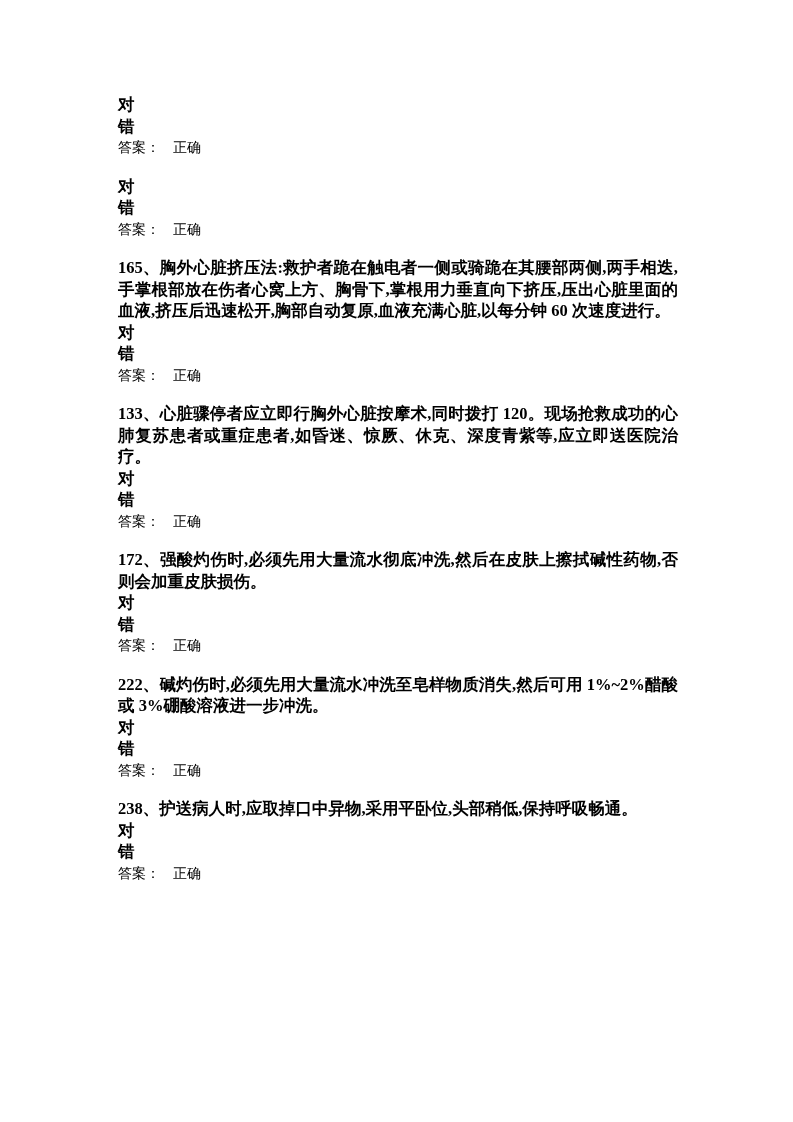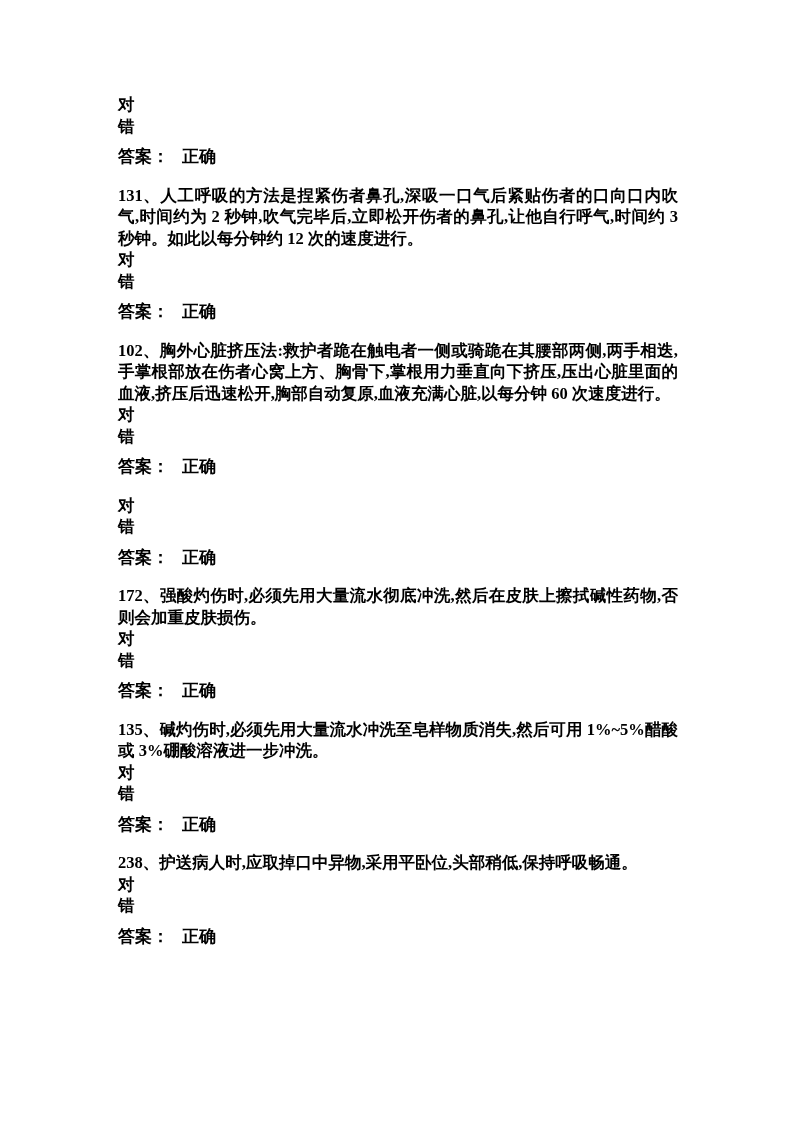--- a/index.html
+++ b/index.html
@@ -30,65 +30,64 @@
     line-height: 21.5px;
     text-align: justify;
     word-break: break-all;
   }
   .option {
     font-weight: bold;
     font-size: 16.5px;
     line-height: 21.5px;
   }
   .answer {
-    margin-top: 9px;
     margin-bottom: 17px;
-    font-weight: bold;
-    font-size: 17px;
+    font-weight: normal;
+    font-size: 14px;
     line-height: 21.5px;
   }
   .answer .answer-value {
     margin-left: 13px;
   }
 </style>
 </head>
 <body>
 
 <div class="page">
   <div class="content" id="content">
       <div class="block">
         <div class="option">对</div>
         <div class="option">错</div>
         <div class="answer"><span class="answer-label">答案：</span><span class="answer-value">正确</span></div>
       </div>
       <div class="block">
-        <p class="q-text">131、人工呼吸的方法是捏紧伤者鼻孔,深吸一口气后紧贴伤者的口向口内吹气,时间约为 2 秒钟,吹气完毕后,立即松开伤者的鼻孔,让他自行呼气,时间约 3 秒钟。如此以每分钟约 12 次的速度进行。</p>
         <div class="option">对</div>
         <div class="option">错</div>
         <div class="answer"><span class="answer-label">答案：</span><span class="answer-value">正确</span></div>
       </div>
       <div class="block">
-        <p class="q-text">102、胸外心脏挤压法:救护者跪在触电者一侧或骑跪在其腰部两侧,两手相迭,手掌根部放在伤者心窝上方、胸骨下,掌根用力垂直向下挤压,压出心脏里面的血液,挤压后迅速松开,胸部自动复原,血液充满心脏,以每分钟 60 次速度进行。</p>
+        <p class="q-text">165、胸外心脏挤压法:救护者跪在触电者一侧或骑跪在其腰部两侧,两手相迭,手掌根部放在伤者心窝上方、胸骨下,掌根用力垂直向下挤压,压出心脏里面的血液,挤压后迅速松开,胸部自动复原,血液充满心脏,以每分钟 60 次速度进行。</p>
         <div class="option">对</div>
         <div class="option">错</div>
         <div class="answer"><span class="answer-label">答案：</span><span class="answer-value">正确</span></div>
       </div>
       <div class="block">
+        <p class="q-text">133、心脏骤停者应立即行胸外心脏按摩术,同时拨打 120。现场抢救成功的心肺复苏患者或重症患者,如昏迷、惊厥、休克、深度青紫等,应立即送医院治疗。</p>
         <div class="option">对</div>
         <div class="option">错</div>
         <div class="answer"><span class="answer-label">答案：</span><span class="answer-value">正确</span></div>
       </div>
       <div class="block">
         <p class="q-text">172、强酸灼伤时,必须先用大量流水彻底冲洗,然后在皮肤上擦拭碱性药物,否则会加重皮肤损伤。</p>
         <div class="option">对</div>
         <div class="option">错</div>
         <div class="answer"><span class="answer-label">答案：</span><span class="answer-value">正确</span></div>
       </div>
       <div class="block">
-        <p class="q-text">135、碱灼伤时,必须先用大量流水冲洗至皂样物质消失,然后可用 1%~5%醋酸或 3%硼酸溶液进一步冲洗。</p>
+        <p class="q-text">222、碱灼伤时,必须先用大量流水冲洗至皂样物质消失,然后可用 1%~2%醋酸或 3%硼酸溶液进一步冲洗。</p>
         <div class="option">对</div>
         <div class="option">错</div>
         <div class="answer"><span class="answer-label">答案：</span><span class="answer-value">正确</span></div>
       </div>
       <div class="block">
         <p class="q-text">238、护送病人时,应取掉口中异物,采用平卧位,头部稍低,保持呼吸畅通。</p>
         <div class="option">对</div>
         <div class="option">错</div>
         <div class="answer"><span class="answer-label">答案：</span><span class="answer-value">正确</span></div>
       </div>

